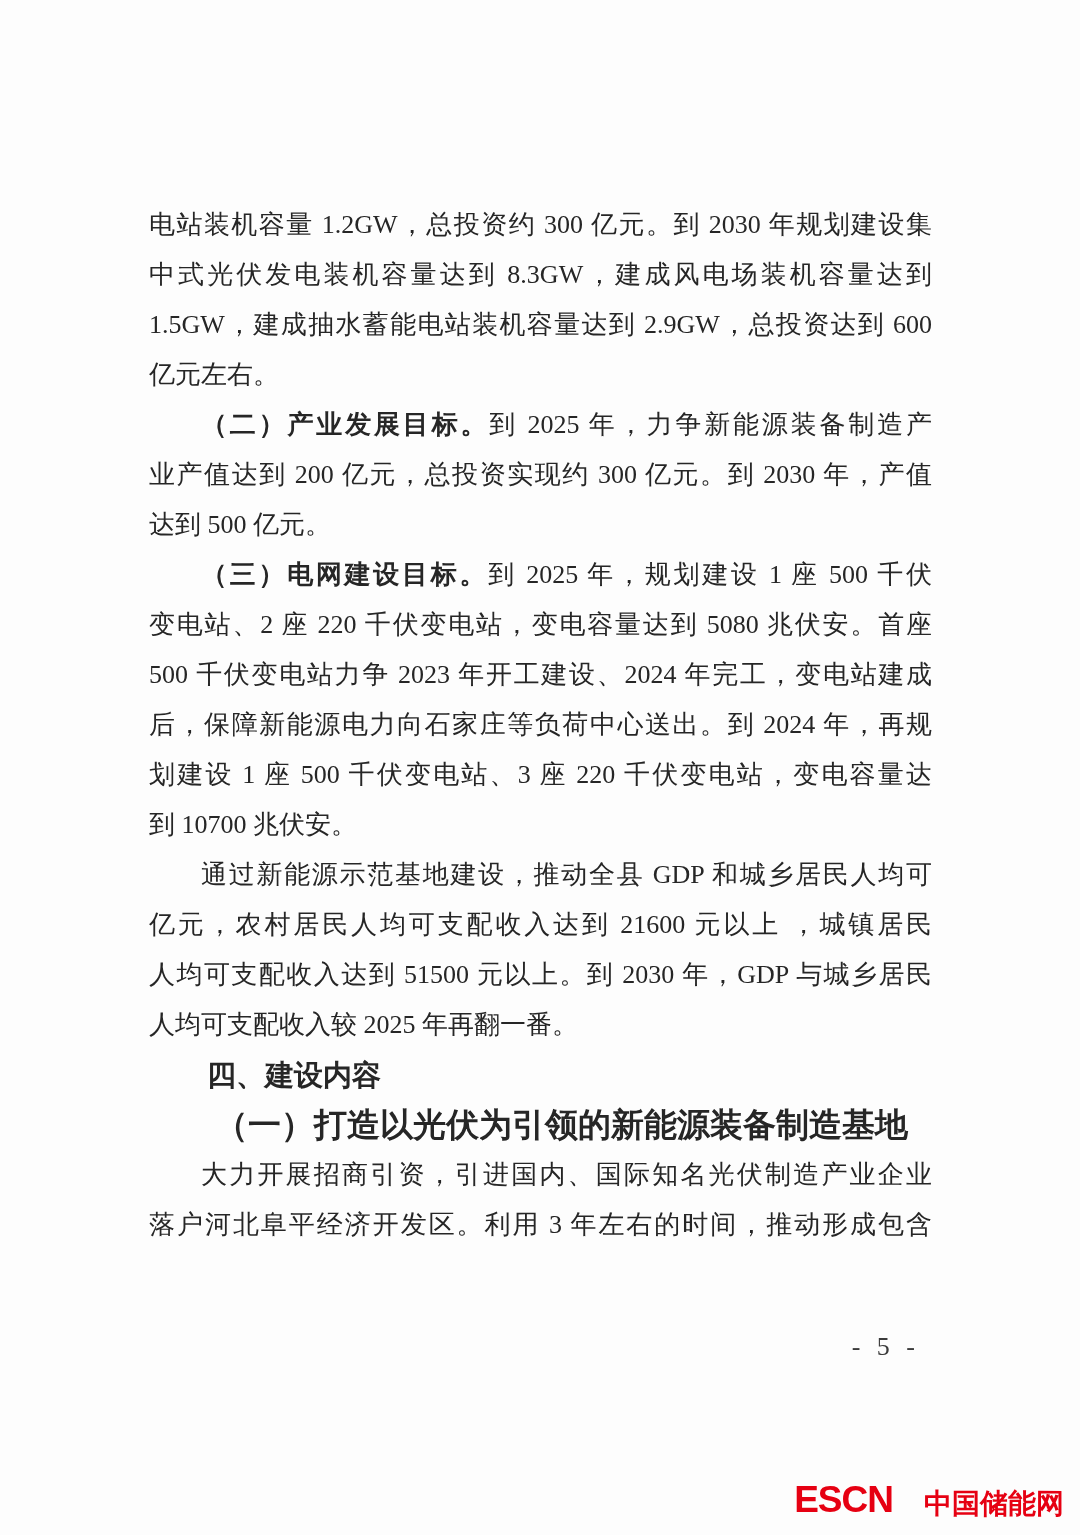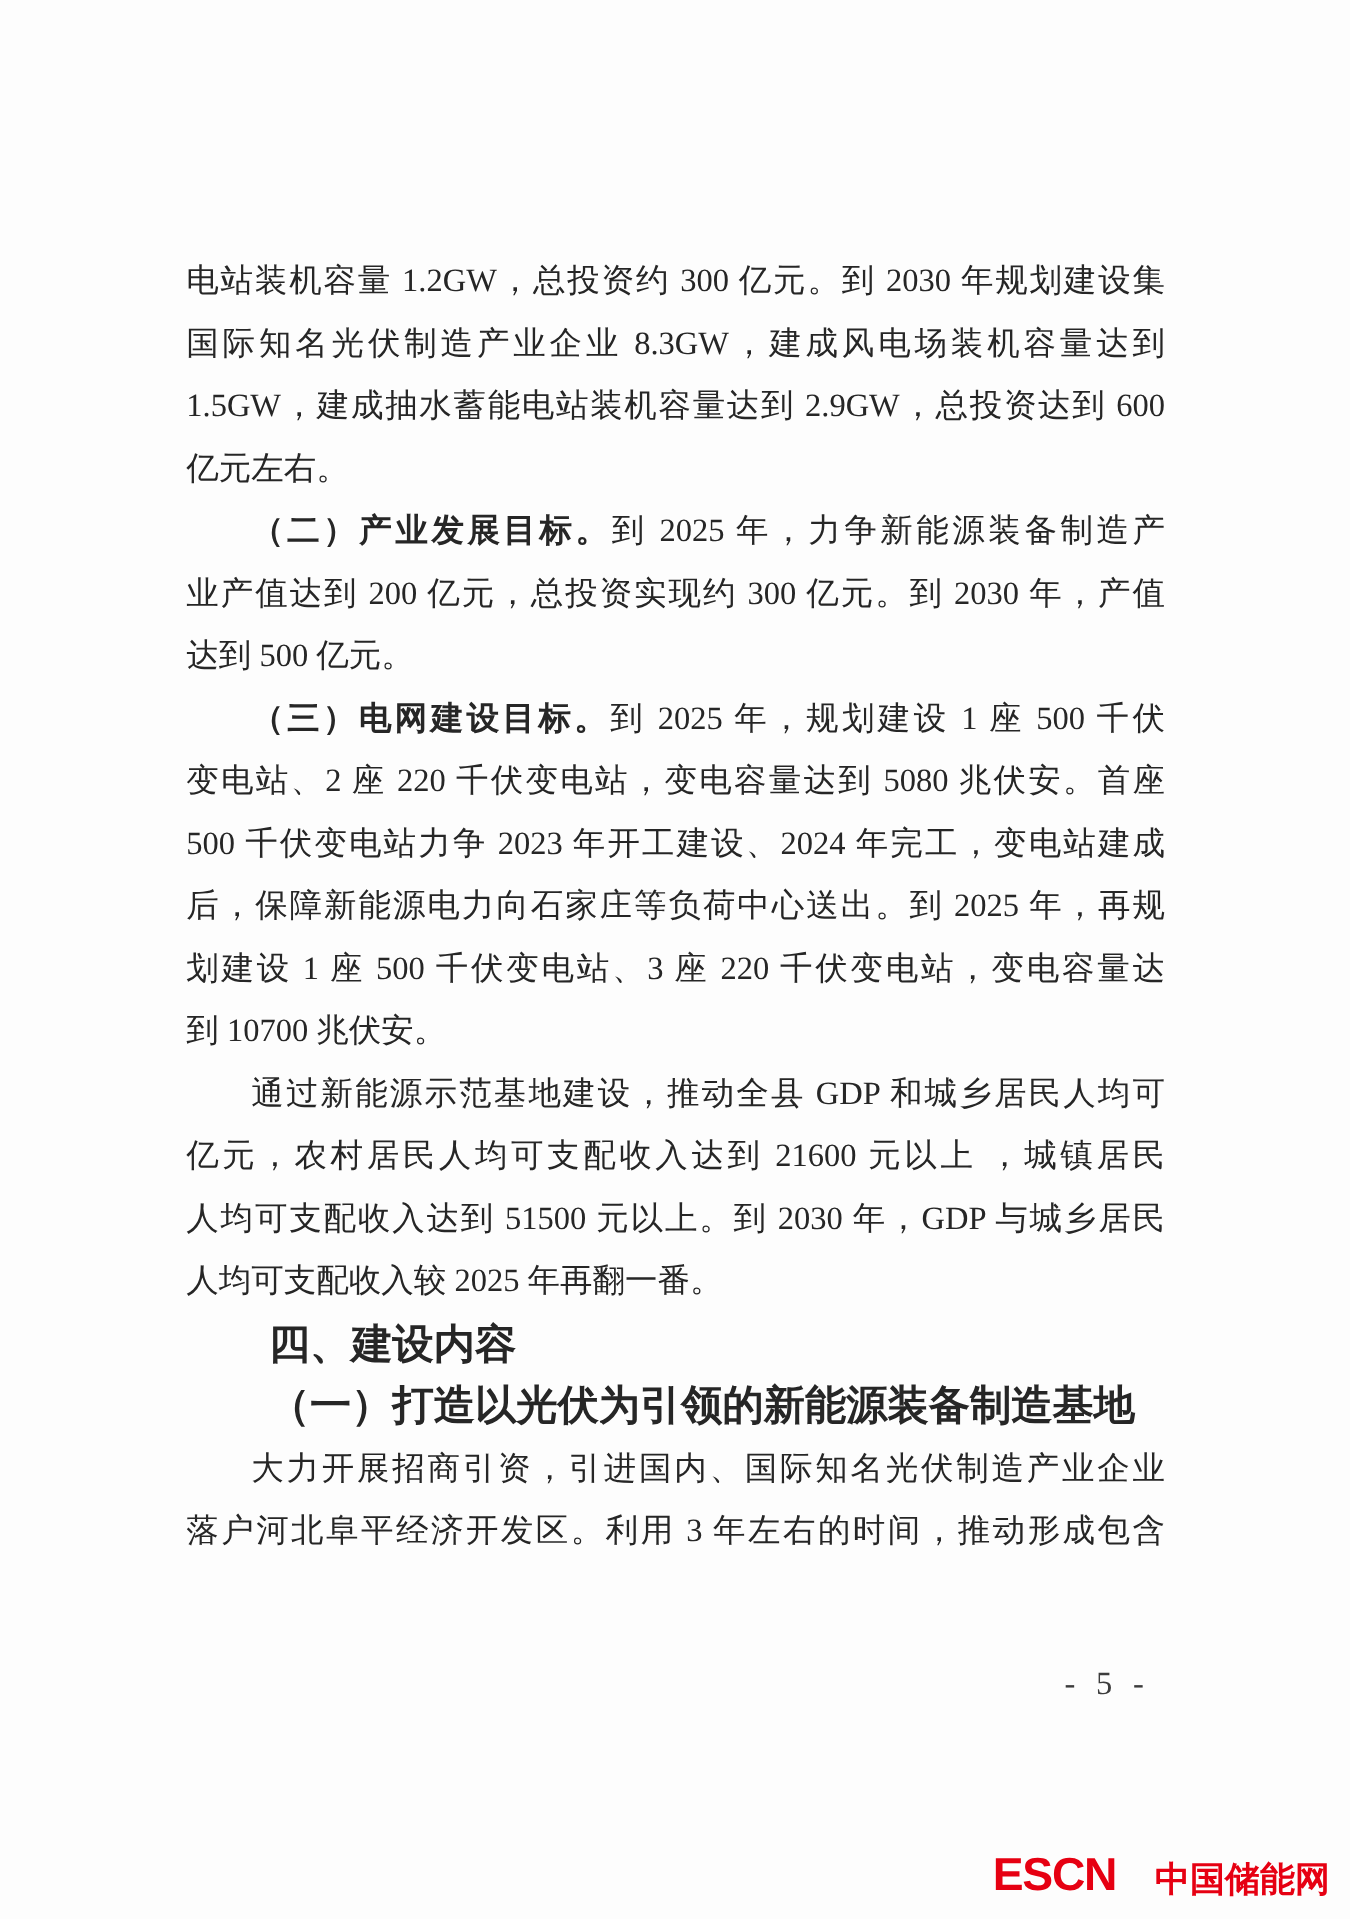--- a/index.html
+++ b/index.html
@@ -36,21 +36,21 @@
   }
   .ln .b {
     font-weight: 700;
   }
   .indent {
     text-indent: 2em;
   }
   .ln.heading {
     font-family: "Liberation Sans", "DejaVu Sans", sans-serif;
     font-weight: 700;
-    font-size: 33px;
+    font-size: 29px;
   }
   .ln.subheading {
     font-weight: 700;
     font-size: 33px;
   }
   .page-number {
     position: absolute;
     top: 1330px;
     right: 160px;
     font-size: 26px;
@@ -83,32 +83,32 @@
     margin-top: 19px;
   }
 </style>
 </head>
 <body>
 
 <div class="page">
 
   <main class="content">
     <div class="ln"><span>电站装机容量 1.2GW，总投资约 300 亿元。到 2030 年规划建设集</span></div>
-    <div class="ln"><span>国际知名光伏制造产业企业 8.3GW，建成风电场装机容量达到</span></div>
+    <div class="ln"><span>中式光伏发电装机容量达到 8.3GW，建成风电场装机容量达到</span></div>
     <div class="ln"><span>1.5GW，建成抽水蓄能电站装机容量达到 2.9GW，总投资达到 600</span></div>
     <div class="ln short"><span>亿元左右。</span></div>
 
     <div class="ln indent"><span class="b">（二）产业发展目标。</span><span>到 2025 年，力争新能源装备制造产</span></div>
     <div class="ln"><span>业产值达到 200 亿元，总投资实现约 300 亿元。到 2030 年，产值</span></div>
     <div class="ln short"><span>达到 500 亿元。</span></div>
 
     <div class="ln indent"><span class="b">（三）电网建设目标。</span><span>到 2025 年，规划建设 1 座 500 千伏</span></div>
     <div class="ln"><span>变电站、2 座 220 千伏变电站，变电容量达到 5080 兆伏安。首座</span></div>
     <div class="ln"><span>500 千伏变电站力争 2023 年开工建设、2024 年完工，变电站建成</span></div>
-    <div class="ln"><span>后，保障新能源电力向石家庄等负荷中心送出。到 2025 年，再规</span></div>
+    <div class="ln"><span>后，保障新能源电力向石家庄等负荷中心送出。到 2024 年，再规</span></div>
     <div class="ln"><span>划建设 1 座 500 千伏变电站、3 座 220 千伏变电站，变电容量达</span></div>
     <div class="ln short"><span>到 10700 兆伏安。</span></div>
 
     <div class="ln indent"><span>通过新能源示范基地建设，推动全县 GDP 和城乡居民人均可</span></div>
     <div class="ln"><span>亿元，农村居民人均可支配收入达到 21600 元以上 ，城镇居民</span></div>
     <div class="ln"><span>人均可支配收入达到 51500 元以上。到 2030 年，GDP 与城乡居民</span></div>
     <div class="ln short"><span>人均可支配收入较 2025 年再翻一番。</span></div>
 
     <div class="ln heading short indent"><span>四、建设内容</span></div>
     <div class="ln subheading short indent"><span>（一）打造以光伏为引领的新能源装备制造基地</span></div>

